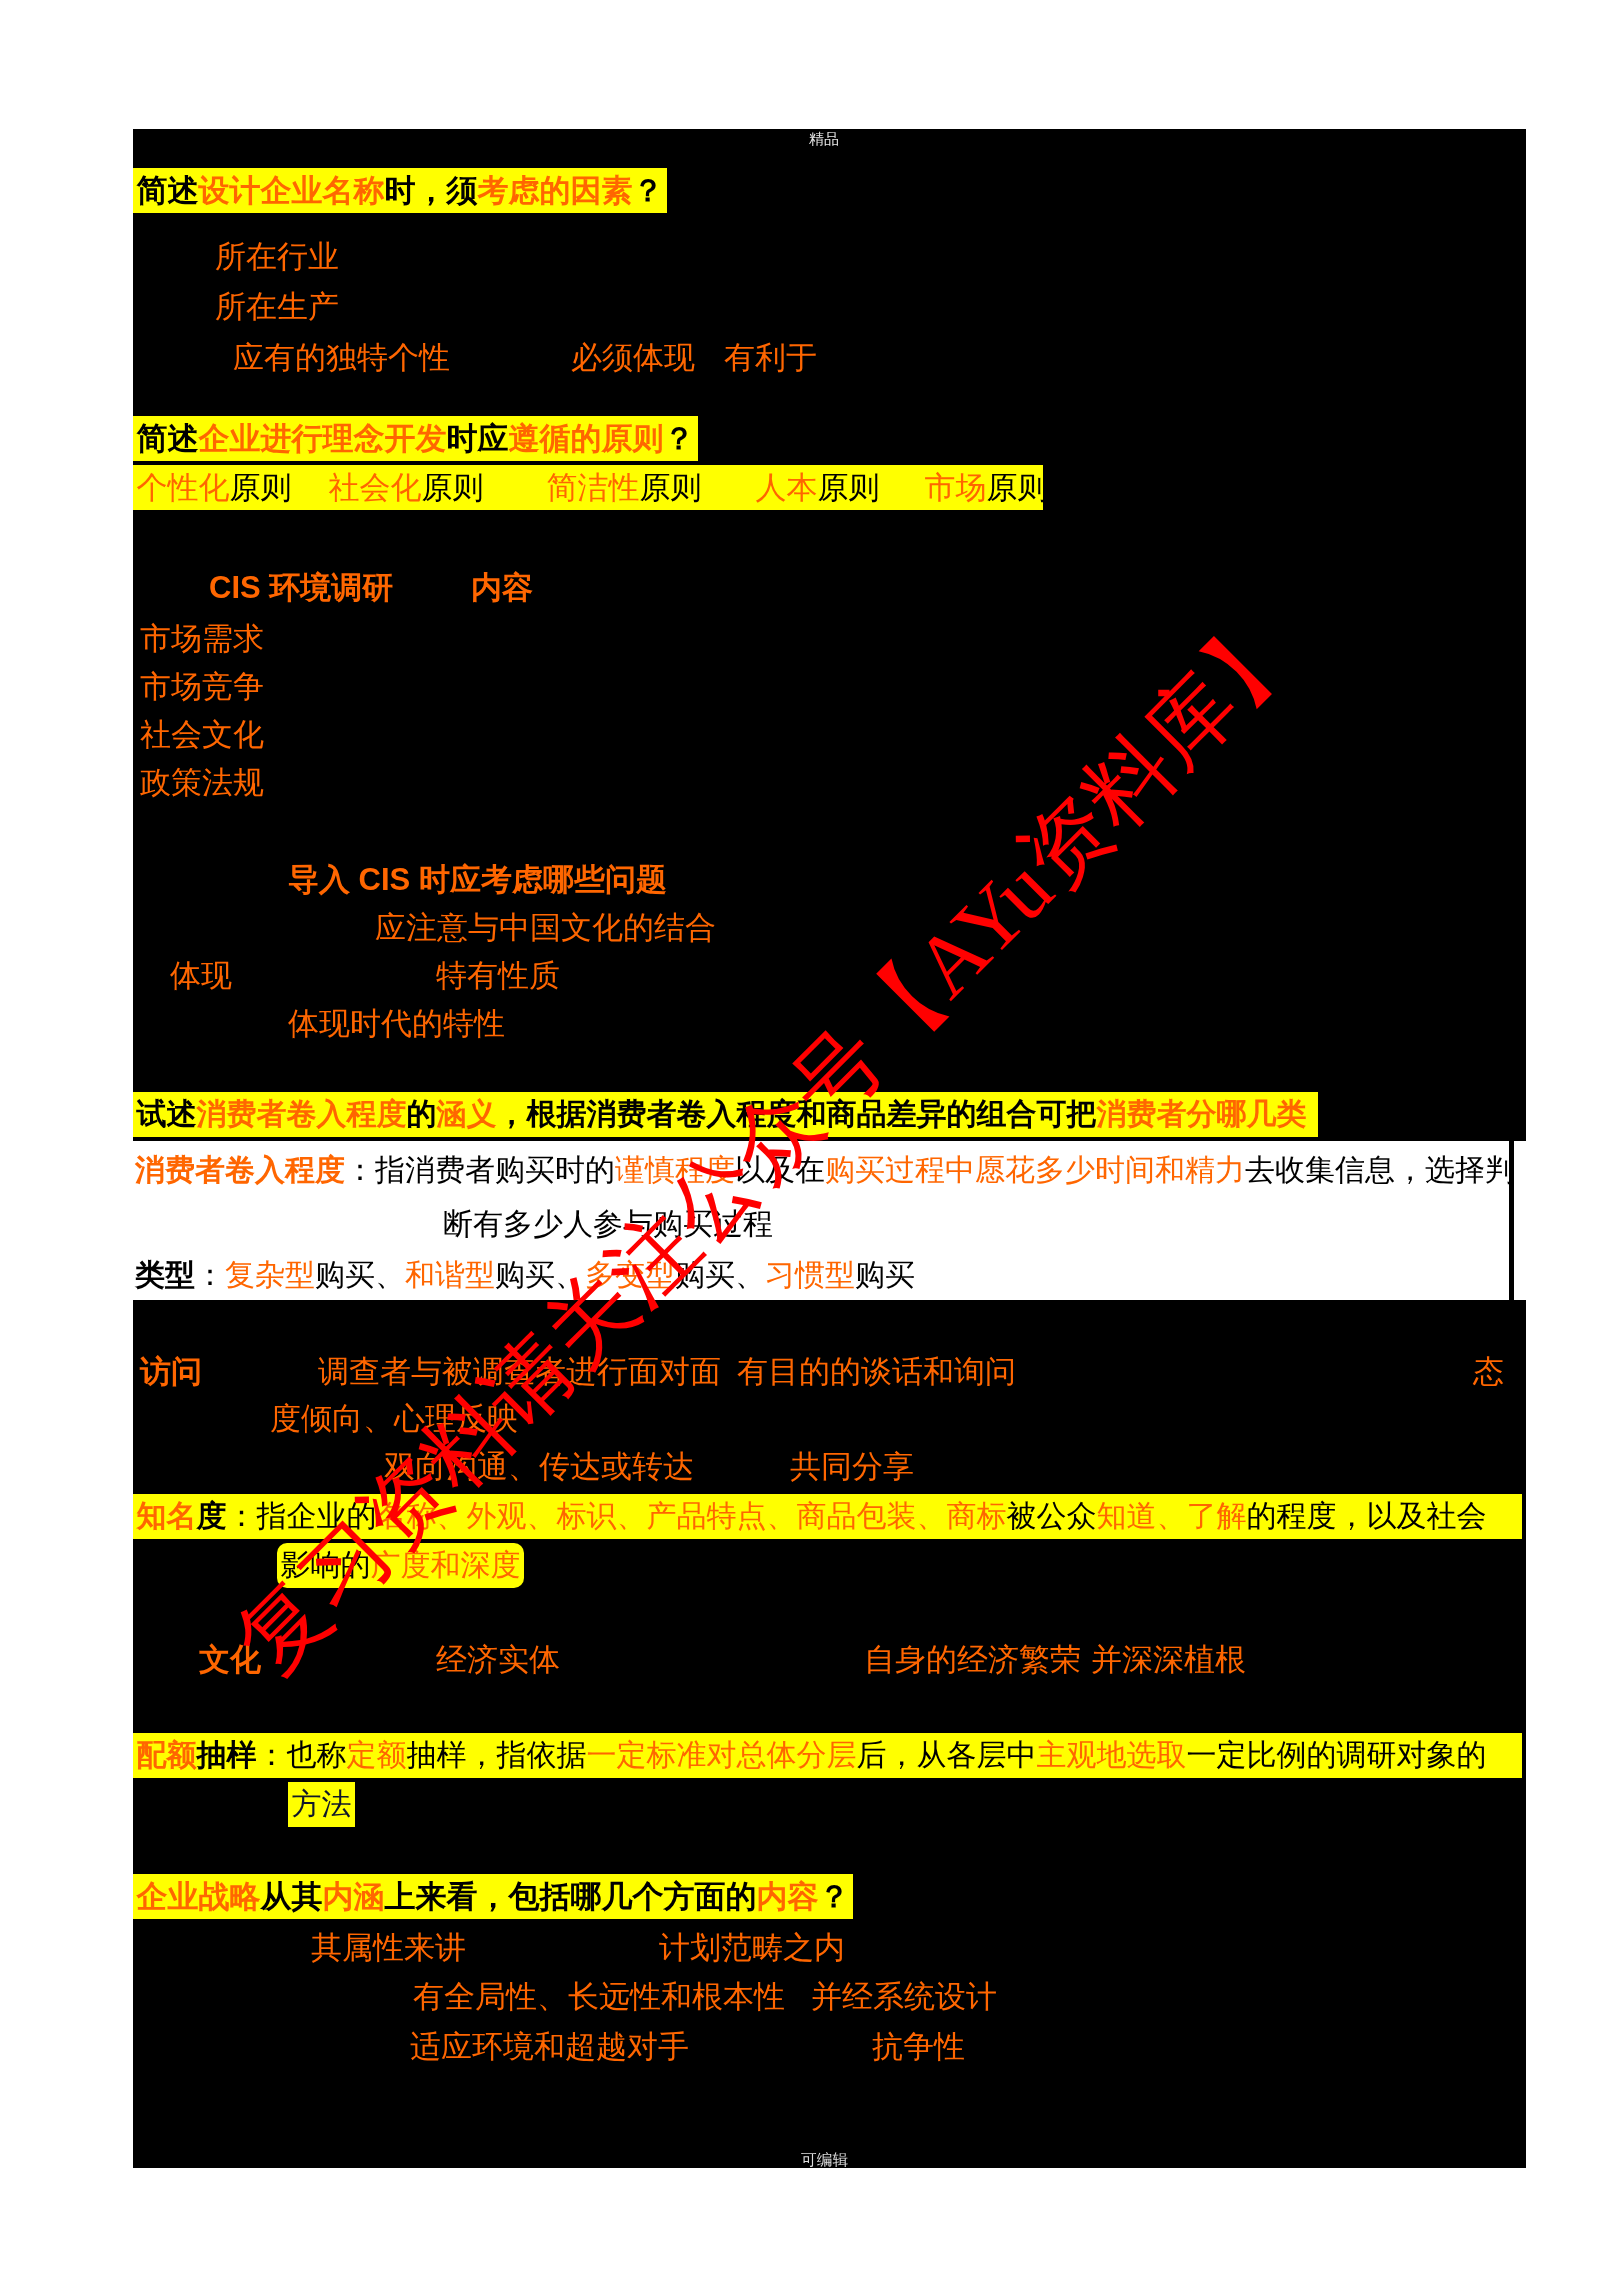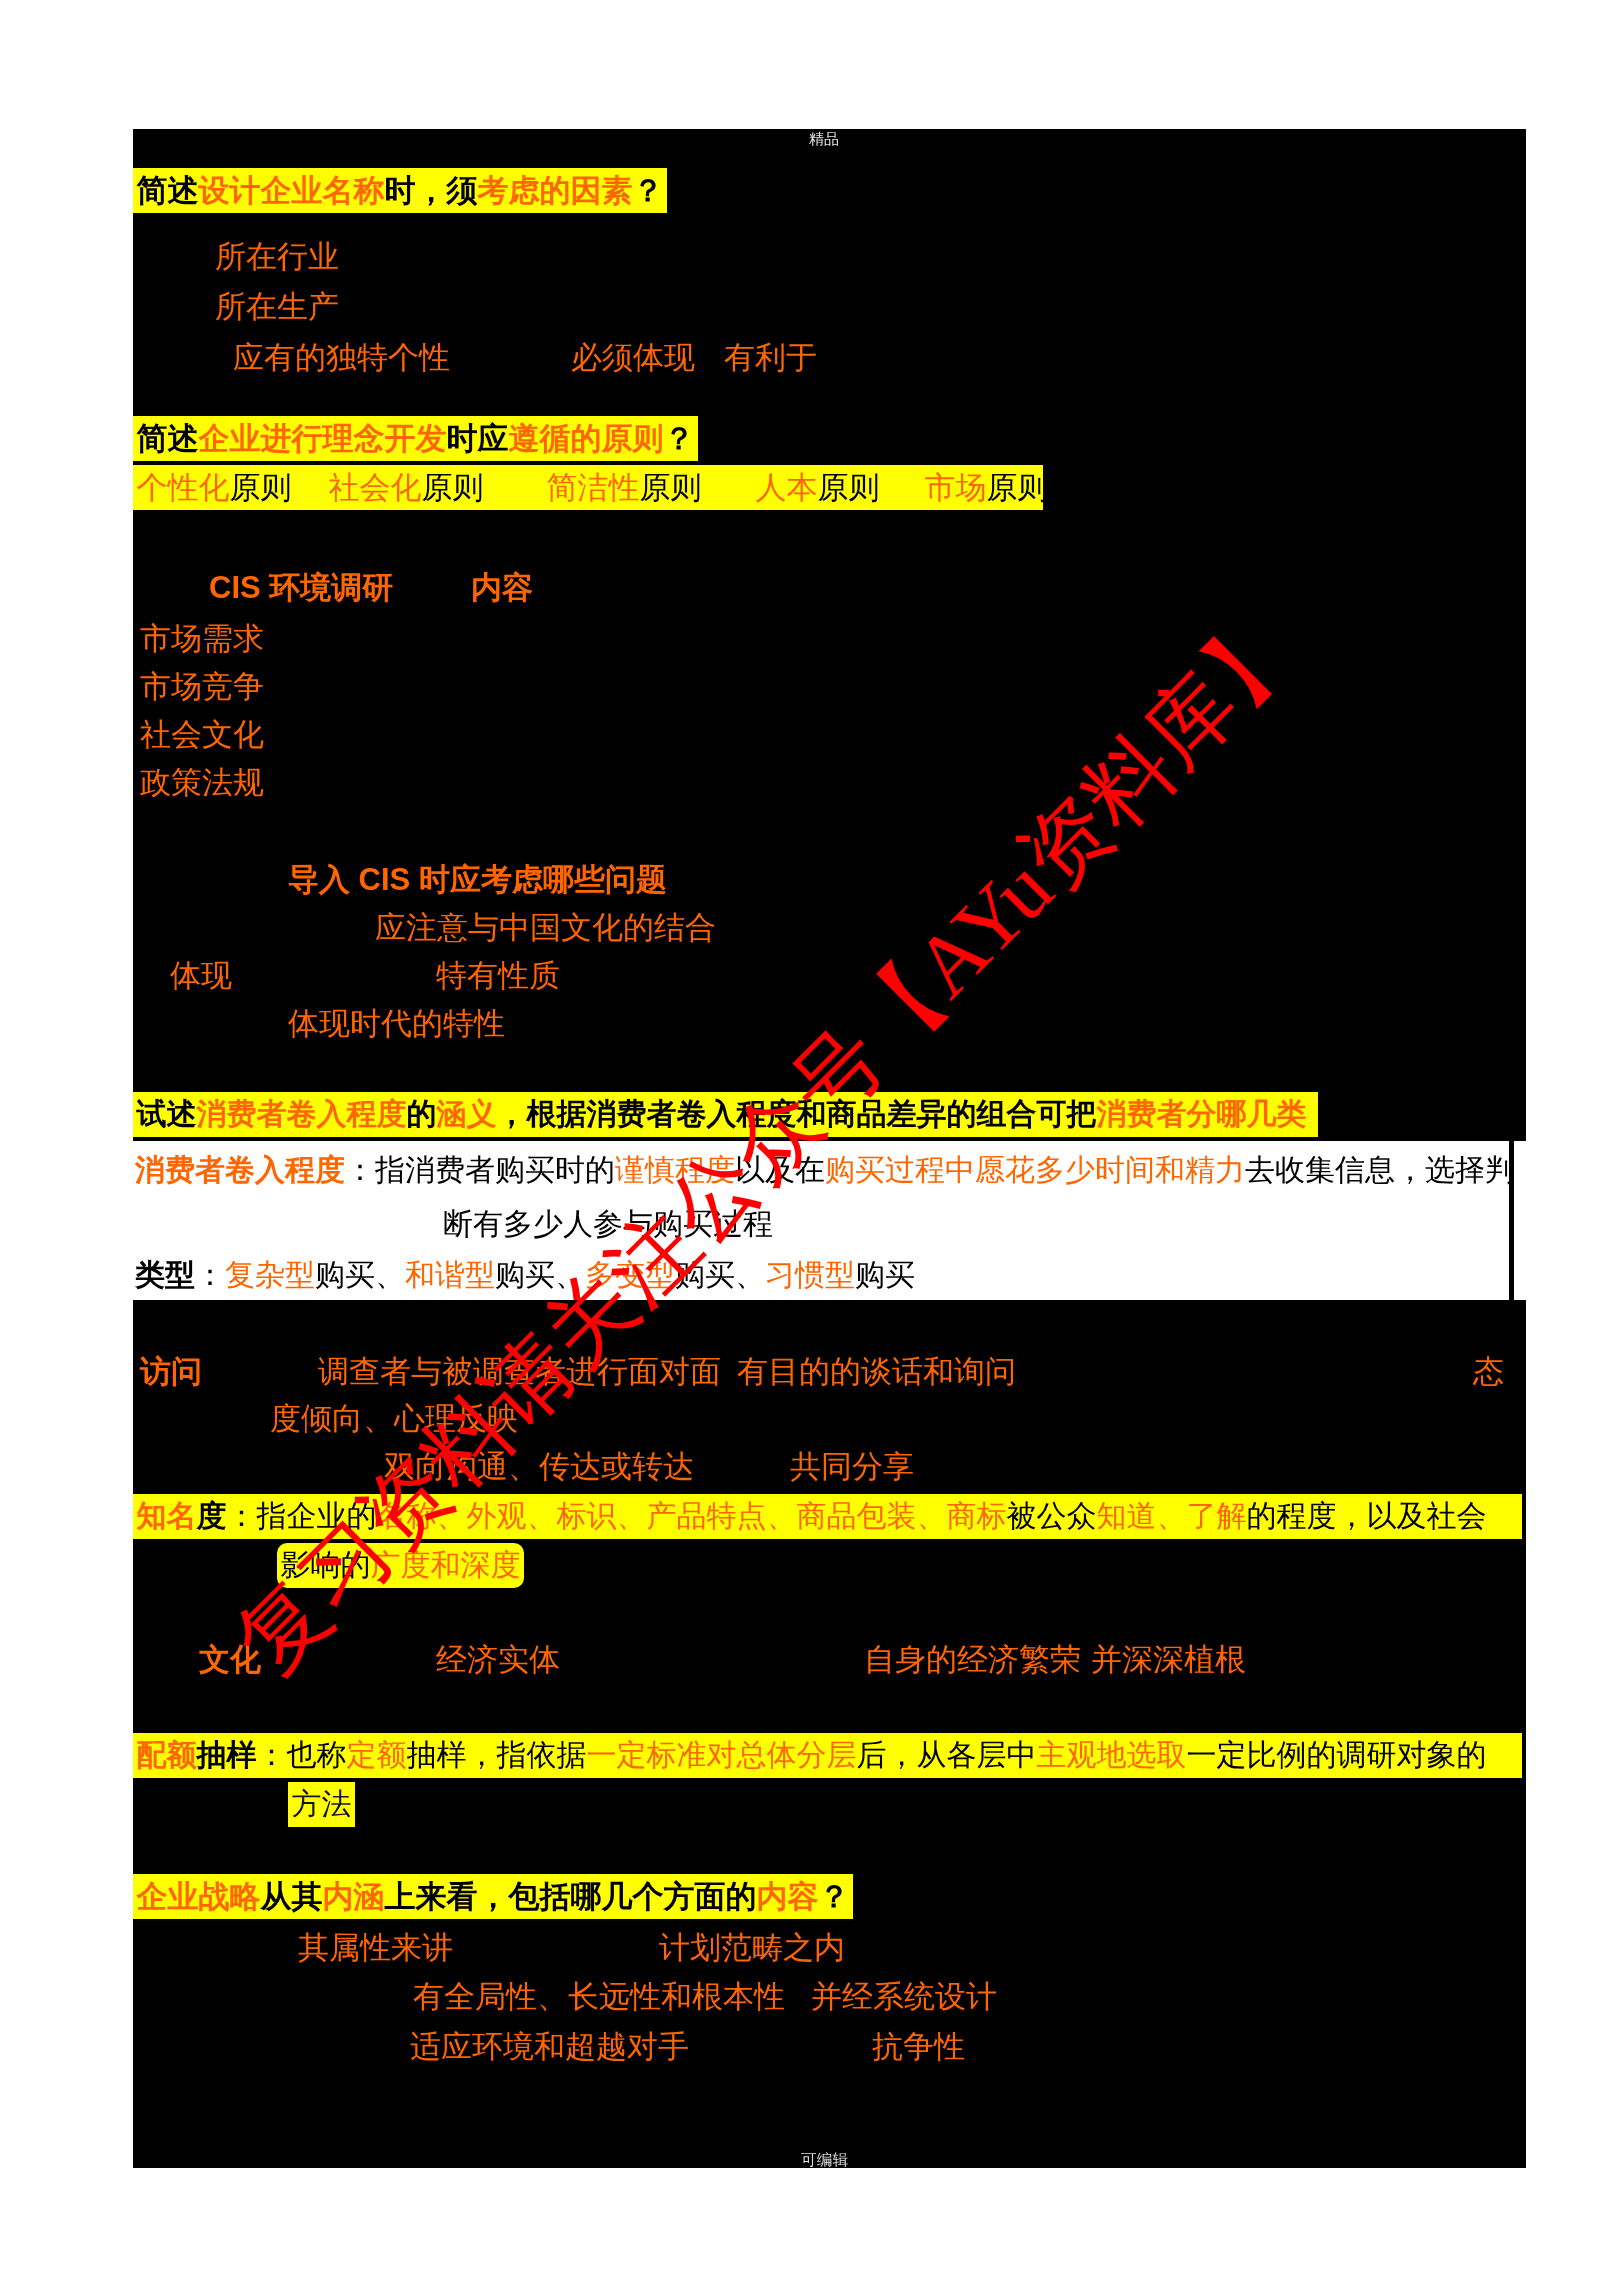--- a/index.html
+++ b/index.html
@@ -150,21 +150,21 @@
   <div class="line hl fs34 k" style="left:288px;top:1782px;color:#0f172a;">方法</div>
 
   <div class="line bold hl" style="left:133px;top:1874px;">
     <span>企业战略</span>
       <span class="k">从其</span>
       <span>内涵</span>
       <span class="k">上来看，包括哪几个方面的</span>
       <span>内容</span>
       <span class="k">？</span>
   </div>
-  <div class="line" style="left:298px;top:1925px;text-align:center;">其属性来讲</div>
+  <div class="line" style="left:311px;top:1925px;text-align:center;">其属性来讲</div>
   <div class="line" style="left:659px;top:1925px;">计划范畴之内</div>
   <div class="line" style="left:413px;top:1974px;">有全局性、长远性和根本性</div>
   <div class="line" style="left:811px;top:1974px;">并经系统设计</div>
   <div class="line" style="left:410px;top:2024px;">适应环境和超越对手</div>
   <div class="line" style="left:872px;top:2024px;">抗争性</div>
 
   <div class="tinywhite" style="left:801px;top:2150px;font-size:15.7px;color:#dddddd;">可编辑</div>
 
   <div class="watermark">复习资料请关注公众号【AYu资料库】</div>
 </div>

